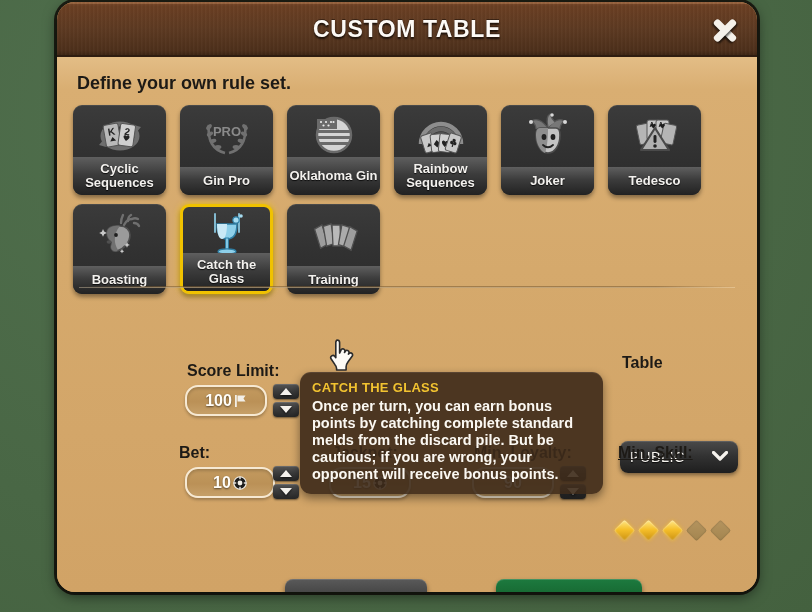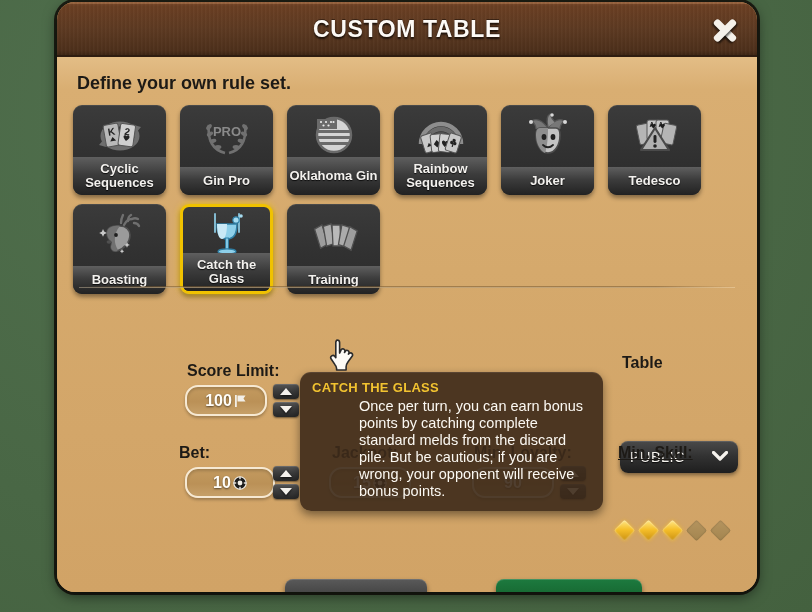--- a/index.html
+++ b/index.html
@@ -164,22 +164,21 @@
     font-size: 13px;
     font-weight: bold;
     letter-spacing: .3px;
     color: #f2c330;
     margin-bottom: 3px;
   }
   #tooltip-text {
     font-size: 14.5px;
     line-height: 17px;
     color: #fbf8f2;
-    font-weight: normal;
-    margin-left: 47px;
+    font-weight: bold;
   }
 
   
   #section-divider {
     position: absolute;
     left: 22px; top: 229px;
     width: 656px; height: 2px;
     background: linear-gradient(90deg,
       rgba(120,90,50,0) 0%, rgba(120,90,50,.55) 12%,
       rgba(120,90,50,.55) 88%, rgba(120,90,50,0) 100%);

